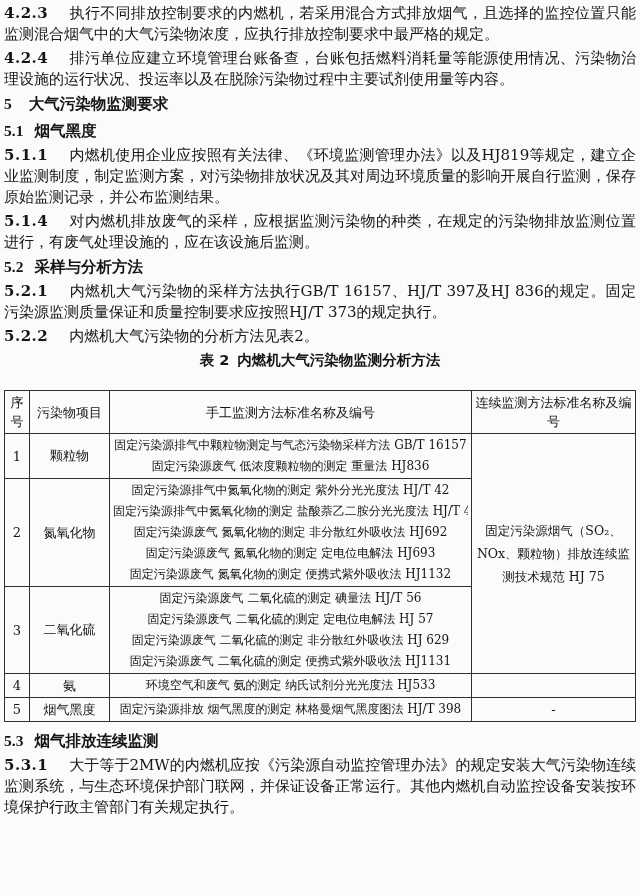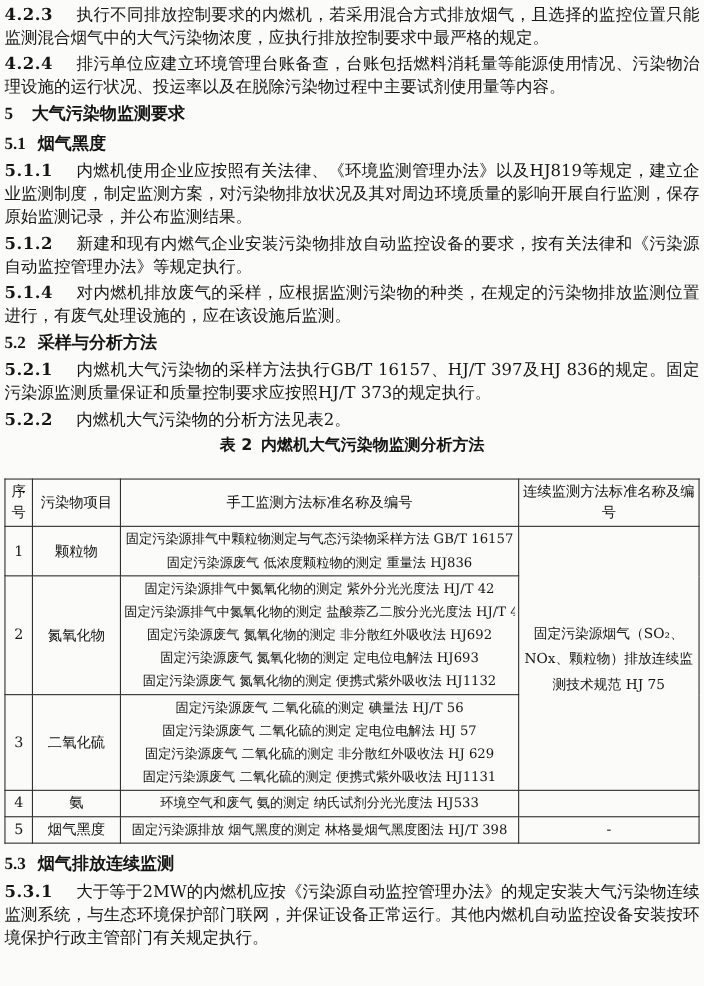--- a/index.html
+++ b/index.html
@@ -83,21 +83,20 @@
   <p class="clause tb"><span class="cnum">4.2.3</span><span>执行不同排放控制要求的内燃机，若采用混合方式排放烟气，且选择的监控位置只能监测混合烟气中的大气污染物浓度，应执行排放控制要求中最严格的规定。</span></p>
 
   <p class="clause tb"><span class="cnum">4.2.4</span><span>排污单位应建立环境管理台账备查，台账包括燃料消耗量等能源使用情况、污染物治理设施的运行状况、投运率以及在脱除污染物过程中主要试剂使用量等内容。</span></p>
 
   <div class="h1 tb"><span class="hnum">5</span><span>大气污染物监测要求</span></div>
 
   <div class="h2 tb"><span class="hnum">5.1</span><span>烟气黑度</span></div>
 
   <p class="clause tb"><span class="cnum">5.1.1</span><span>内燃机使用企业应按照有关法律、《环境监测管理办法》以及HJ819等规定，建立企业监测制度，制定监测方案，对污染物排放状况及其对周边环境质量的影响开展自行监测，保存原始监测记录，并公布监测结果。</span></p>
 
-  <p class="clause tb"><span class="cnum">5.1.2</span><span>新建和现有内燃气企业安装污染物排放自动监控设备的要求，按有关法律和《污染源自动监控管理办法》等规定执行。</span></p>
 
 
   <p class="clause tb mb6"><span class="cnum">5.1.4</span><span>对内燃机排放废气的采样，应根据监测污染物的种类，在规定的污染物排放监测位置进行，有废气处理设施的，应在该设施后监测。</span></p>
 
   <div class="h2 tb"><span class="hnum">5.2</span><span>采样与分析方法</span></div>
 
   <p class="clause tb"><span class="cnum">5.2.1</span><span>内燃机大气污染物的采样方法执行GB/T 16157、HJ/T 397及HJ 836的规定。固定污染源监测质量保证和质量控制要求应按照HJ/T 373的规定执行。</span></p>
 
   <p class="clause tb"><span class="cnum">5.2.2</span><span>内燃机大气污染物的分析方法见表2。</span></p>
 

